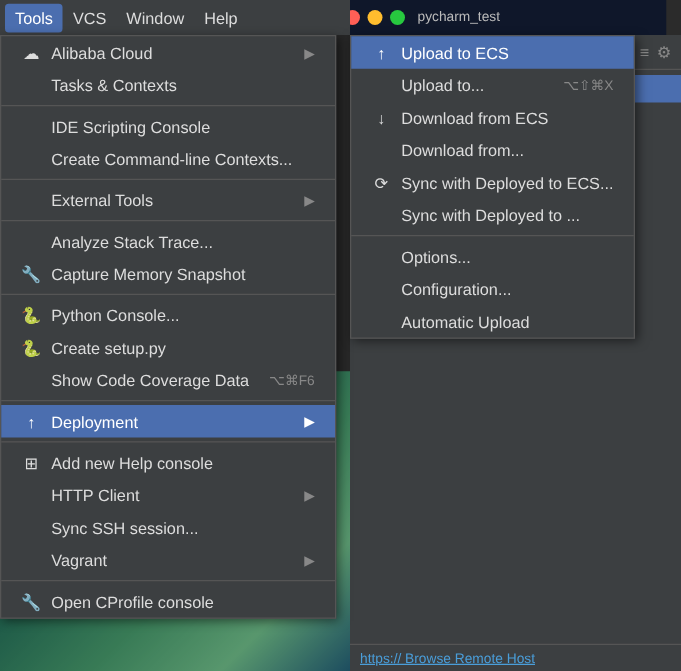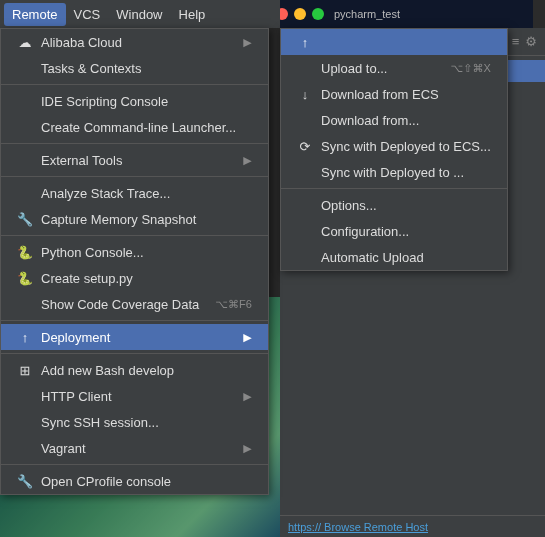--- a/index.html
+++ b/index.html
@@ -311,21 +311,21 @@
       <span>Scratches and Consoles</span>
     </div>
   </div>
 </div>
 
 <div class="status-bar">
   <span class="status-text">https:// Browse Remote Host</span>
 </div>
 
 <div class="menu-bar">
-  <div class="menu-item-top active">Remote</div>
+  <div class="menu-item-top active">Tools</div>
   <div class="menu-item-top">VCS</div>
   <div class="menu-item-top">Window</div>
   <div class="menu-item-top">Help</div>
 </div>
 
 <div class="dropdown tools-dropdown">
 
   <div class="dropdown-item">
     <span class="item-icon">☁</span>
     <span class="item-label">Alibaba Cloud</span>
@@ -339,21 +339,21 @@
 
   <div class="dropdown-separator"></div>
 
   <div class="dropdown-item">
     <span class="item-icon"></span>
     <span class="item-label">IDE Scripting Console</span>
   </div>
 
   <div class="dropdown-item">
     <span class="item-icon"></span>
-    <span class="item-label">Create Command-line Launcher...</span>
+    <span class="item-label">Create Command-line Contexts...</span>
   </div>
 
   <div class="dropdown-separator"></div>
 
   <div class="dropdown-item">
     <span class="item-icon"></span>
     <span class="item-label">External Tools</span>
     <span class="arrow-right">▶</span>
   </div>
 
@@ -392,21 +392,21 @@
   <div class="dropdown-item active">
     <span class="item-icon">↑</span>
     <span class="item-label">Deployment</span>
     <span class="arrow-right">▶</span>
   </div>
 
   <div class="dropdown-separator"></div>
 
   <div class="dropdown-item">
     <span class="item-icon">⊞</span>
-    <span class="item-label">Add new Bash develop</span>
+    <span class="item-label">Add new Help console</span>
   </div>
 
   <div class="dropdown-item">
     <span class="item-icon"></span>
     <span class="item-label">HTTP Client</span>
     <span class="arrow-right">▶</span>
   </div>
 
   <div class="dropdown-item">
     <span class="item-icon"></span>
@@ -425,20 +425,21 @@
     <span class="item-icon">🔧</span>
     <span class="item-label">Open CProfile console</span>
   </div>
 
 </div>
 
 <div class="deployment-submenu">
 
   <div class="dropdown-item active">
     <span class="item-icon">↑</span>
+    <span class="item-label">Upload to ECS</span>
   </div>
 
   <div class="dropdown-item">
     <span class="item-icon"></span>
     <span class="item-label">Upload to...</span>
     <span class="shortcut">⌥⇧⌘X</span>
   </div>
 
   <div class="dropdown-item">
     <span class="item-icon">↓</span>

